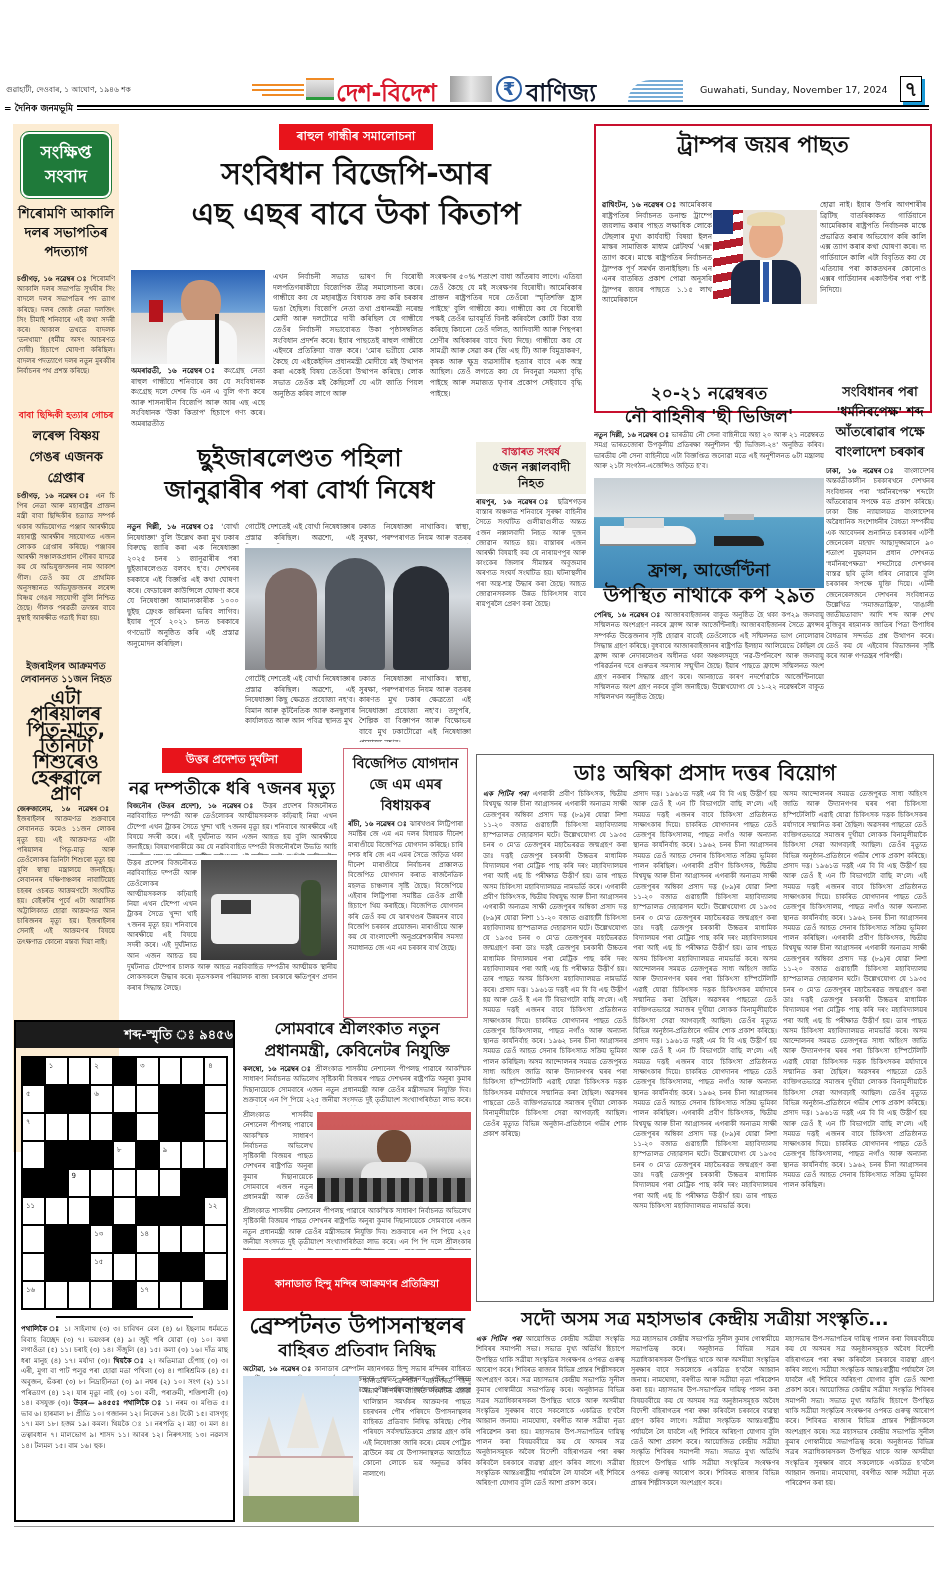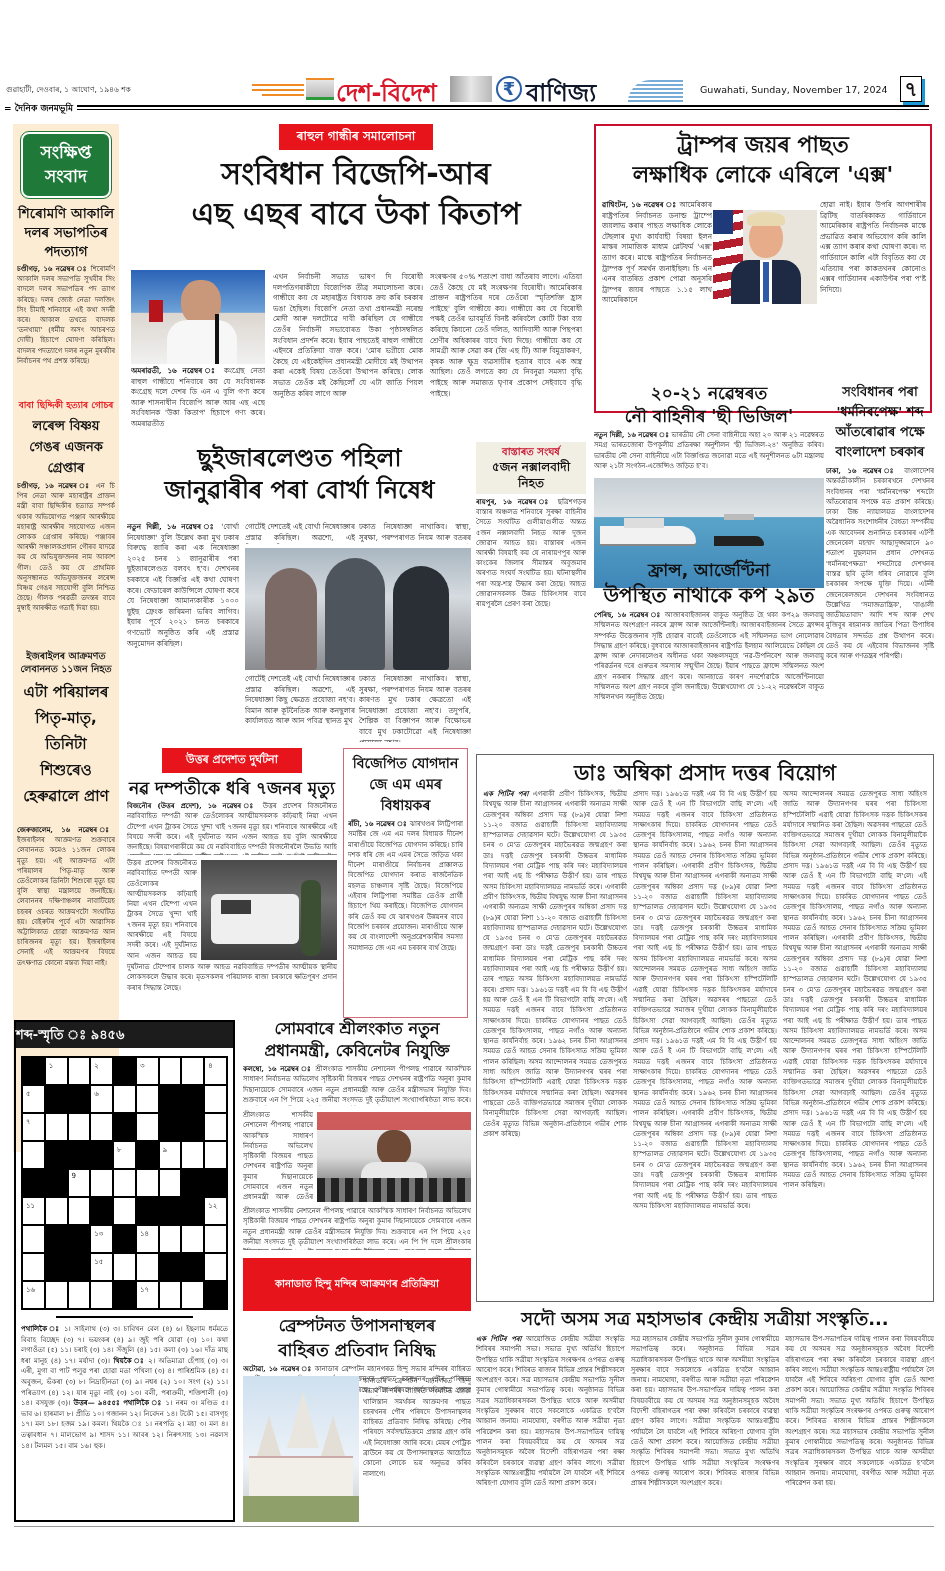--- a/index.html
+++ b/index.html
@@ -36,31 +36,31 @@
   <div class="abs" style="left:700px;top:12px;font-size:9.5px;color:#111;">Guwahati, Sunday, November 17, 2024</div>
   <div class="abs" style="left:900px;top:4px;width:22px;height:26px;border:1.5px solid #000;box-shadow:3px 3px 0 #1b9ad6;text-align:center;font-size:20px;font-weight:bold;line-height:24px;background:#fff">৭</div>
 </div>
 
 <div class="abs" style="left:13px;top:124px;width:106px;height:1028px;background:#fcecd3;padding:6px 4px;">
   <div style="margin:2px auto 6px;width:90px;height:66px;background:#1f7a3a;border-radius:8px;border:2px solid #fff;outline:1.5px solid #1f7a3a;color:#fff;text-align:center;padding-top:6px;">
     <div style="font-size:17px;font-weight:bold;line-height:24px">সংক্ষিপ্ত</div>
     <div style="font-size:17px;font-weight:bold;line-height:24px">সংবাদ</div>
   </div>
   <div>
-    <div class="hl" style="font-size:13.5px;line-height:19px;margin-bottom:3px">শিৰোমণি আকালি দলৰ সভাপতিৰ পদত্যাগ</div>
+    <div class="hl" style="font-size:13.5px;line-height:19px;margin-bottom:13px">শিৰোমণি আকালি দলৰ সভাপতিৰ পদত্যাগ</div>
     <div class="body-text" style="height:132px;font-size:6.8px;line-height:10.2px"><b>চণ্ডীগড়, ১৬ নৱেম্বৰ ঃ</b> <span>শিৰোমণি আকালি দলৰ সভাপতি সুখবীৰ সিং বাদলে দলৰ সভাপতিৰ পদ ত্যাগ কৰিছে। দলৰ জ্যেষ্ঠ নেতা দলজিৎ সিং চীমাই শনিবাৰে এই কথা সদৰী কৰে। আকাল তখতে বাদলক 'তনখায়া' (ধৰ্মীয় অসৎ আচৰণত দোষী) হিচাপে ঘোষণা কৰিছিল। বাদলৰ পদত্যাগে দলৰ নতুন মুৰব্বীৰ নিৰ্বাচনৰ পথ প্ৰশস্ত কৰিছে।</span></div>
   </div>
   <div>
     <div style="font-size:9px;font-weight:bold;color:#e8141b;text-align:center;margin:2px 0">বাবা ছিদ্দিকী হত্যাৰ গোচৰ</div>
     <div class="hl" style="font-size:13px;line-height:21px;margin-bottom:3px">লৰেন্স বিষ্ণয় গেঙৰ এজনক গ্ৰেপ্তাৰ</div>
     <div class="body-text" style="height:164px;font-size:6.8px;line-height:10.2px"><b>চণ্ডীগড়, ১৬ নৱেম্বৰ ঃ</b> <span>এন চি পিৰ নেতা আৰু মহাৰাষ্ট্ৰৰ প্ৰাক্তন মন্ত্ৰী বাবা ছিদ্দিকীৰ হত্যাত সম্পৰ্ক থকাৰ অভিযোগত পঞ্জাব আৰক্ষীয়ে মহাৰাষ্ট্ৰ আৰক্ষীৰ সহযোগত এজন লোকক গ্ৰেপ্তাৰ কৰিছে। পঞ্জাবৰ আৰক্ষী সঞ্চালকপ্ৰধান গৌৰব যাদৱে কয় যে অভিযুক্তজনৰ নাম আকাশ গীল। তেওঁ কয় যে প্ৰাথমিক অনুসন্ধানত অভিযুক্তজনৰ লৰেন্স বিষ্ণয় গেঙৰ সহযোগী বুলি নিশ্চিত হৈছে। গীলক পৰৱৰ্তী তদন্তৰ বাবে মুম্বাই আৰক্ষীত গতাই দিয়া হয়।</span></div>
   </div>
   <div>
     <div style="font-size:9.5px;font-weight:bold;color:#111;text-align:center;margin:4px 0;line-height:13px">ইজৰাইলৰ আক্ৰমণত লেবাননত ১১জন নিহত</div>
-    <div class="hl" style="font-size:15px;line-height:26px;margin-bottom:16px">এটা পৰিয়ালৰ পিতৃ-মাতৃ, তিনিটা শিশুৰেও হেৰুৱালে প্ৰাণ</div>
+    <div class="hl" style="font-size:19px;line-height:16px;margin-bottom:3px">এটা পৰিয়ালৰ পিতৃ-মাতৃ, তিনিটা শিশুৰেও হেৰুৱালে প্ৰাণ</div>
     <div class="body-text" style="height:200px;font-size:6.8px;line-height:10.2px"><b>জেৰুজালেম, ১৬ নৱেম্বৰ ঃ</b> <span>ইজৰাইলৰ আক্ৰমণত শুক্ৰবাৰে লেবাননত কমেও ১১জন লোকৰ মৃত্যু হয়। এই আক্ৰমণত এটা পৰিয়ালৰ পিতৃ-মাতৃ আৰু তেওঁলোকৰ তিনিটা শিশুৰো মৃত্যু হয় বুলি স্বাস্থ্য মন্ত্ৰালয়ে জনাইছে। লেবাননৰ দক্ষিণাঞ্চলৰ নাবাটিয়েহ চহৰৰ ওচৰত আক্ৰমণটো সংঘটিত হয়। বেইৰুটৰ পূৰ্বে এটা আৱাসিক অট্টালিকাত হোৱা আক্ৰমণত আন চাৰিজনৰ মৃত্যু হয়। ইজৰাইলৰ সেনাই এই আক্ৰমণৰ বিষয়ে তৎক্ষণাত কোনো মন্তব্য দিয়া নাই।</span></div>
   </div>
 </div>
 
 <div class="abs" style="left:127px;top:124px;width:458px;height:312px;">
   <div class="redbar" style="margin:0 auto;width:154px;font-size:12px;padding:3px 0;position:relative;left:0;top:0">ৰাহুল গান্ধীৰ সমালোচনা</div>
   <div class="hl" style="font-size:30px;line-height:40px;margin-top:4px">সংবিধান বিজেপি-আৰ</div>
   <div class="hl" style="font-size:30px;line-height:40px">এছ এছৰ বাবে উকা কিতাপ</div>
   <div class="abs photo" style="left:4px;top:146px;width:134px;height:94px;background:linear-gradient(180deg,#2b63b6 0%,#6fa2d8 45%,#dcd6cf 46%,#f1f1f1 100%);">
     <div style="position:absolute;left:50px;top:10px;width:40px;height:45px;border-radius:45%;background:#c99779"></div>
@@ -68,21 +68,20 @@
     <div style="position:absolute;left:18px;top:30px;width:14px;height:22px;background:#b7141c"></div>
     <div style="position:absolute;left:84px;top:44px;width:4px;height:50px;background:#111"></div>
   </div>
   <div class="abs body-text" style="left:4px;top:242px;width:134px;height:70px;"><b>অমৰাৱতী, ১৬ নৱেম্বৰ ঃ</b> <span>কংগ্ৰেছ নেতা ৰাহুল গান্ধীয়ে শনিবাৰে কয় যে সংবিধানক কংগ্ৰেছ দলে দেশৰ ডি এন এ বুলি গণ্য কৰে আৰু শাসনাধীন বিজেপি আৰু আৰ এছ এছে সংবিধানক 'উকা কিতাপ' হিচাপে গণ্য কৰে। অমৰাৱতীত</span></div>
   <div class="abs body-text" style="left:146px;top:148px;width:150px;height:164px;">এখন নিৰ্বাচনী সভাত ভাষণ দি বিৰোধী দলপতিগৰাকীয়ে বিজেপিক তীব্ৰ সমালোচনা কৰে। গান্ধীয়ে কয় যে মহাৰাষ্ট্ৰত বিধায়ক ক্ৰয় কৰি চৰকাৰ ভঙা হৈছিল। বিজেপি নেতা তথা প্ৰধানমন্ত্ৰী নৰেন্দ্ৰ মোদী আৰু দলটোৱে দাবী কৰিছিল যে গান্ধীয়ে তেওঁৰ নিৰ্বাচনী সভাবোৰত উকা পৃষ্ঠাসম্বলিত সংবিধান প্ৰদৰ্শন কৰে। ইয়াৰ পাছতেই ৰাহুল গান্ধীয়ে এইদৰে প্ৰতিক্ৰিয়া ব্যক্ত কৰে। 'মোৰ ভগ্নীয়ে মোক কৈছে যে এইকেইদিন প্ৰধানমন্ত্ৰী মোদীয়ে মই উত্থাপন কৰা একেই বিষয় তেওঁৰো উত্থাপন কৰিছে। লোক সভাত তেওঁক মই কৈছিলোঁ যে এটা জাতি পিয়ল অনুষ্ঠিত কৰিব লাগে আৰু</div>
   <div class="abs body-text" style="left:303px;top:148px;width:152px;height:164px;">সংৰক্ষণৰ ৫০% শতাংশ বাধা আঁতৰাব লাগে। এতিয়া তেওঁ কৈছে যে মই সংৰক্ষণৰ বিৰোধী। আমেৰিকাৰ প্ৰাক্তন ৰাষ্ট্ৰপতিৰ দৰে তেওঁৰো 'স্মৃতিশক্তি হ্ৰাস পাইছে' বুলি গান্ধীয়ে কয়। গান্ধীয়ে কয় যে বিৰোধী পক্ষই তেওঁৰ ভাবমূৰ্তি বিনষ্ট কৰিবলৈ কোটি টকা ব্যয় কৰিছে কিয়নো তেওঁ দলিত, আদিবাসী আৰু পিছপৰা শ্ৰেণীৰ অধিকাৰৰ বাবে থিয় দিছে। গান্ধীয়ে কয় যে সামগ্ৰী আৰু সেৱা কৰ (জি এছ টি) আৰু বিমুদ্ৰাকৰণ, কৃষক আৰু ক্ষুদ্ৰ ব্যৱসায়ীৰ হত্যাৰ বাবে এক অস্ত্ৰ আছিল। তেওঁ লগতে কয় যে নিবনুৱা সমস্যা বৃদ্ধি পাইছে আৰু সমাজত ঘৃণাৰ প্ৰকোপ সেইবাবে বৃদ্ধি পাইছে।</div>
 </div>
 
 <div class="abs" style="left:594px;top:124px;width:338px;height:289px;border:2px solid #c8102e;padding:4px 6px;">
   <div class="hl" style="font-size:22px;line-height:30px">ট্ৰাম্পৰ জয়ৰ পাছত</div>
-  <div class="hl" style="font-size:22px;line-height:30px">লক্ষাধিক লোকে এৰিলে 'এক্স'</div>
   <div class="abs body-text" style="left:6px;top:74px;width:110px;height:168px"><b>ৱাশ্বিংটন, ১৬ নৱেম্বৰ ঃ</b> <span>আমেৰিকাৰ ৰাষ্ট্ৰপতিৰ নিৰ্বাচনত ডনাল্ড ট্ৰাম্পে জয়লাভ কৰাৰ পাছত লক্ষাধিক লোকে টেছলাৰ মুখ্য কাৰ্যবাহী বিষয়া ইলন মাস্কৰ সামাজিক মাধ্যম প্লেটফৰ্ম 'এক্স' ত্যাগ কৰে। মাস্কে ৰাষ্ট্ৰপতিৰ নিৰ্বাচনত ট্ৰাম্পক পূৰ্ণ সমৰ্থন জনাইছিল। চি এন এনৰ বাতৰিত প্ৰকাশ পোৱা অনুসৰি ট্ৰাম্পৰ জয়ৰ পাছতে ১.১৫ লাখ আমেৰিকানে</span></div>
   <div class="abs photo" style="left:117px;top:84px;width:104px;height:94px;background:#e9e4dc;">
     <div style="position:absolute;left:0;top:0;width:30px;height:94px;background:repeating-linear-gradient(170deg,#b31d2c 0 8px,#fff 8px 16px)"></div>
     <div style="position:absolute;left:0;top:0;width:20px;height:24px;background:#1f3a7a"></div>
     <div style="position:absolute;left:36px;top:8px;width:34px;height:40px;border-radius:48%;background:#e7ad8a"></div>
     <div style="position:absolute;left:34px;top:2px;width:38px;height:14px;border-radius:50% 50% 20% 20%;background:#e9d9b0"></div>
     <div style="position:absolute;left:18px;top:50px;width:70px;height:44px;border-radius:18px 18px 0 0;background:#1e2a44"></div>
     <div style="position:absolute;left:47px;top:50px;width:12px;height:44px;background:#fff"></div>
     <div style="position:absolute;left:50px;top:52px;width:6px;height:40px;background:#2f5aa8"></div>
   </div>
@@ -156,21 +155,21 @@
 <div class="abs" style="left:476px;top:754px;width:458px;height:548px;border:1.5px solid #666;padding:4px 6px;">
   <div class="hl" style="font-size:21px;line-height:28px;margin-bottom:2px">ডাঃ অম্বিকা প্ৰসাদ দত্তৰ বিয়োগ</div>
   <div class="cols3">
     <div class="body-text" style="height:500px;font-size:6.8px;line-height:10.3px"><b style="font-style:italic">এক পিটিৰ পৰা</b> <span>এগৰাকী প্ৰবীণ চিকিৎসক, দ্বিতীয় বিশ্বযুদ্ধ আৰু চীনা আগ্ৰাসনৰ এগৰাকী অন্যতম সাক্ষী তেজপুৰৰ অম্বিকা প্ৰসাদ দত্ত (৮৯)ৰ যোৱা নিশা ১১-২০ বজাত গুৱাহাটী চিকিৎসা মহাবিদ্যালয় হাস্পতালত দেহাৱসান ঘটে। উল্লেখযোগ্য যে ১৯৩৫ চনৰ ৩ মে'ত তেজপুৰৰ মহাভৈৰৱত জন্মগ্ৰহণ কৰা ডাঃ দত্তই তেজপুৰ চৰকাৰী উচ্চতৰ মাধ্যমিক বিদ্যালয়ৰ পৰা মেট্ৰিক পাছ কৰি দৰং মহাবিদ্যালয়ৰ পৰা আই এছ চি পৰীক্ষাত উত্তীৰ্ণ হয়। তাৰ পাছত অসম চিকিৎসা মহাবিদ্যালয়ত নামভৰ্তি কৰে।</span> <span>এগৰাকী প্ৰবীণ চিকিৎসক, দ্বিতীয় বিশ্বযুদ্ধ আৰু চীনা আগ্ৰাসনৰ এগৰাকী অন্যতম সাক্ষী তেজপুৰৰ অম্বিকা প্ৰসাদ দত্ত (৮৯)ৰ যোৱা নিশা ১১-২০ বজাত গুৱাহাটী চিকিৎসা মহাবিদ্যালয় হাস্পতালত দেহাৱসান ঘটে। উল্লেখযোগ্য যে ১৯৩৫ চনৰ ৩ মে'ত তেজপুৰৰ মহাভৈৰৱত জন্মগ্ৰহণ কৰা ডাঃ দত্তই তেজপুৰ চৰকাৰী উচ্চতৰ মাধ্যমিক বিদ্যালয়ৰ পৰা মেট্ৰিক পাছ কৰি দৰং মহাবিদ্যালয়ৰ পৰা আই এছ চি পৰীক্ষাত উত্তীৰ্ণ হয়। তাৰ পাছত অসম চিকিৎসা মহাবিদ্যালয়ত নামভৰ্তি কৰে।</span> <span>প্ৰসাদ দত্ত। ১৯৬১ত দত্তই এম বি বি এছ উত্তীৰ্ণ হয় আৰু তেওঁ ই এন টি বিভাগটো বাছি ল'লে। এই সময়ত দত্তই এজনৰ বাবে চিকিৎসা প্ৰতিষ্ঠানত সাক্ষাৎকাৰ দিয়ে। চাকৰিত যোগদানৰ পাছত তেওঁ তেজপুৰ চিকিৎসালয়, পাছত নগাঁও আৰু অন্যান্য স্থানত কাৰ্যনিৰ্বাহ কৰে। ১৯৬২ চনৰ চীনা আগ্ৰাসনৰ সময়ত তেওঁ আহত সেনাৰ চিকিৎসাত সক্ৰিয় ভূমিকা পালন কৰিছিল।</span> <span>অসম আন্দোলনৰ সময়ত তেজপুৰত সাধ্য অহিংস জাতি আৰু উদ্যানগণৰ ঘৰৰ পৰা চিকিৎসা হস্পিটেলিটি এৱাই যোৱা চিকিৎসক দত্তক চিকিৎসকৰ মৰ্যাদাৰে সন্মানিত কৰা হৈছিল। অৱসৰৰ পাছতো তেওঁ ব্যক্তিগতভাৱে সমাজৰ দুখীয়া লোকক বিনামূলীয়াকৈ চিকিৎসা সেৱা আগবঢ়াই আছিল। তেওঁৰ মৃত্যুত বিভিন্ন অনুষ্ঠান-প্ৰতিষ্ঠানে গভীৰ শোক প্ৰকাশ কৰিছে।</span></div>
     <div class="body-text" style="height:500px;font-size:6.8px;line-height:10.3px"><span>প্ৰসাদ দত্ত। ১৯৬১ত দত্তই এম বি বি এছ উত্তীৰ্ণ হয় আৰু তেওঁ ই এন টি বিভাগটো বাছি ল'লে। এই সময়ত দত্তই এজনৰ বাবে চিকিৎসা প্ৰতিষ্ঠানত সাক্ষাৎকাৰ দিয়ে। চাকৰিত যোগদানৰ পাছত তেওঁ তেজপুৰ চিকিৎসালয়, পাছত নগাঁও আৰু অন্যান্য স্থানত কাৰ্যনিৰ্বাহ কৰে। ১৯৬২ চনৰ চীনা আগ্ৰাসনৰ সময়ত তেওঁ আহত সেনাৰ চিকিৎসাত সক্ৰিয় ভূমিকা পালন কৰিছিল।</span> <span>এগৰাকী প্ৰবীণ চিকিৎসক, দ্বিতীয় বিশ্বযুদ্ধ আৰু চীনা আগ্ৰাসনৰ এগৰাকী অন্যতম সাক্ষী তেজপুৰৰ অম্বিকা প্ৰসাদ দত্ত (৮৯)ৰ যোৱা নিশা ১১-২০ বজাত গুৱাহাটী চিকিৎসা মহাবিদ্যালয় হাস্পতালত দেহাৱসান ঘটে। উল্লেখযোগ্য যে ১৯৩৫ চনৰ ৩ মে'ত তেজপুৰৰ মহাভৈৰৱত জন্মগ্ৰহণ কৰা ডাঃ দত্তই তেজপুৰ চৰকাৰী উচ্চতৰ মাধ্যমিক বিদ্যালয়ৰ পৰা মেট্ৰিক পাছ কৰি দৰং মহাবিদ্যালয়ৰ পৰা আই এছ চি পৰীক্ষাত উত্তীৰ্ণ হয়। তাৰ পাছত অসম চিকিৎসা মহাবিদ্যালয়ত নামভৰ্তি কৰে।</span> <span>অসম আন্দোলনৰ সময়ত তেজপুৰত সাধ্য অহিংস জাতি আৰু উদ্যানগণৰ ঘৰৰ পৰা চিকিৎসা হস্পিটেলিটি এৱাই যোৱা চিকিৎসক দত্তক চিকিৎসকৰ মৰ্যাদাৰে সন্মানিত কৰা হৈছিল। অৱসৰৰ পাছতো তেওঁ ব্যক্তিগতভাৱে সমাজৰ দুখীয়া লোকক বিনামূলীয়াকৈ চিকিৎসা সেৱা আগবঢ়াই আছিল। তেওঁৰ মৃত্যুত বিভিন্ন অনুষ্ঠান-প্ৰতিষ্ঠানে গভীৰ শোক প্ৰকাশ কৰিছে।</span> <span>প্ৰসাদ দত্ত। ১৯৬১ত দত্তই এম বি বি এছ উত্তীৰ্ণ হয় আৰু তেওঁ ই এন টি বিভাগটো বাছি ল'লে। এই সময়ত দত্তই এজনৰ বাবে চিকিৎসা প্ৰতিষ্ঠানত সাক্ষাৎকাৰ দিয়ে। চাকৰিত যোগদানৰ পাছত তেওঁ তেজপুৰ চিকিৎসালয়, পাছত নগাঁও আৰু অন্যান্য স্থানত কাৰ্যনিৰ্বাহ কৰে। ১৯৬২ চনৰ চীনা আগ্ৰাসনৰ সময়ত তেওঁ আহত সেনাৰ চিকিৎসাত সক্ৰিয় ভূমিকা পালন কৰিছিল।</span> <span>এগৰাকী প্ৰবীণ চিকিৎসক, দ্বিতীয় বিশ্বযুদ্ধ আৰু চীনা আগ্ৰাসনৰ এগৰাকী অন্যতম সাক্ষী তেজপুৰৰ অম্বিকা প্ৰসাদ দত্ত (৮৯)ৰ যোৱা নিশা ১১-২০ বজাত গুৱাহাটী চিকিৎসা মহাবিদ্যালয় হাস্পতালত দেহাৱসান ঘটে। উল্লেখযোগ্য যে ১৯৩৫ চনৰ ৩ মে'ত তেজপুৰৰ মহাভৈৰৱত জন্মগ্ৰহণ কৰা ডাঃ দত্তই তেজপুৰ চৰকাৰী উচ্চতৰ মাধ্যমিক বিদ্যালয়ৰ পৰা মেট্ৰিক পাছ কৰি দৰং মহাবিদ্যালয়ৰ পৰা আই এছ চি পৰীক্ষাত উত্তীৰ্ণ হয়। তাৰ পাছত অসম চিকিৎসা মহাবিদ্যালয়ত নামভৰ্তি কৰে।</span></div>
     <div class="body-text" style="height:500px;font-size:6.8px;line-height:10.3px"><span>অসম আন্দোলনৰ সময়ত তেজপুৰত সাধ্য অহিংস জাতি আৰু উদ্যানগণৰ ঘৰৰ পৰা চিকিৎসা হস্পিটেলিটি এৱাই যোৱা চিকিৎসক দত্তক চিকিৎসকৰ মৰ্যাদাৰে সন্মানিত কৰা হৈছিল। অৱসৰৰ পাছতো তেওঁ ব্যক্তিগতভাৱে সমাজৰ দুখীয়া লোকক বিনামূলীয়াকৈ চিকিৎসা সেৱা আগবঢ়াই আছিল। তেওঁৰ মৃত্যুত বিভিন্ন অনুষ্ঠান-প্ৰতিষ্ঠানে গভীৰ শোক প্ৰকাশ কৰিছে।</span> <span>প্ৰসাদ দত্ত। ১৯৬১ত দত্তই এম বি বি এছ উত্তীৰ্ণ হয় আৰু তেওঁ ই এন টি বিভাগটো বাছি ল'লে। এই সময়ত দত্তই এজনৰ বাবে চিকিৎসা প্ৰতিষ্ঠানত সাক্ষাৎকাৰ দিয়ে। চাকৰিত যোগদানৰ পাছত তেওঁ তেজপুৰ চিকিৎসালয়, পাছত নগাঁও আৰু অন্যান্য স্থানত কাৰ্যনিৰ্বাহ কৰে। ১৯৬২ চনৰ চীনা আগ্ৰাসনৰ সময়ত তেওঁ আহত সেনাৰ চিকিৎসাত সক্ৰিয় ভূমিকা পালন কৰিছিল।</span> <span>এগৰাকী প্ৰবীণ চিকিৎসক, দ্বিতীয় বিশ্বযুদ্ধ আৰু চীনা আগ্ৰাসনৰ এগৰাকী অন্যতম সাক্ষী তেজপুৰৰ অম্বিকা প্ৰসাদ দত্ত (৮৯)ৰ যোৱা নিশা ১১-২০ বজাত গুৱাহাটী চিকিৎসা মহাবিদ্যালয় হাস্পতালত দেহাৱসান ঘটে। উল্লেখযোগ্য যে ১৯৩৫ চনৰ ৩ মে'ত তেজপুৰৰ মহাভৈৰৱত জন্মগ্ৰহণ কৰা ডাঃ দত্তই তেজপুৰ চৰকাৰী উচ্চতৰ মাধ্যমিক বিদ্যালয়ৰ পৰা মেট্ৰিক পাছ কৰি দৰং মহাবিদ্যালয়ৰ পৰা আই এছ চি পৰীক্ষাত উত্তীৰ্ণ হয়। তাৰ পাছত অসম চিকিৎসা মহাবিদ্যালয়ত নামভৰ্তি কৰে।</span> <span>অসম আন্দোলনৰ সময়ত তেজপুৰত সাধ্য অহিংস জাতি আৰু উদ্যানগণৰ ঘৰৰ পৰা চিকিৎসা হস্পিটেলিটি এৱাই যোৱা চিকিৎসক দত্তক চিকিৎসকৰ মৰ্যাদাৰে সন্মানিত কৰা হৈছিল। অৱসৰৰ পাছতো তেওঁ ব্যক্তিগতভাৱে সমাজৰ দুখীয়া লোকক বিনামূলীয়াকৈ চিকিৎসা সেৱা আগবঢ়াই আছিল। তেওঁৰ মৃত্যুত বিভিন্ন অনুষ্ঠান-প্ৰতিষ্ঠানে গভীৰ শোক প্ৰকাশ কৰিছে।</span> <span>প্ৰসাদ দত্ত। ১৯৬১ত দত্তই এম বি বি এছ উত্তীৰ্ণ হয় আৰু তেওঁ ই এন টি বিভাগটো বাছি ল'লে। এই সময়ত দত্তই এজনৰ বাবে চিকিৎসা প্ৰতিষ্ঠানত সাক্ষাৎকাৰ দিয়ে। চাকৰিত যোগদানৰ পাছত তেওঁ তেজপুৰ চিকিৎসালয়, পাছত নগাঁও আৰু অন্যান্য স্থানত কাৰ্যনিৰ্বাহ কৰে। ১৯৬২ চনৰ চীনা আগ্ৰাসনৰ সময়ত তেওঁ আহত সেনাৰ চিকিৎসাত সক্ৰিয় ভূমিকা পালন কৰিছিল।</span></div>
   </div>
 </div>
 
 <div class="abs" style="left:14px;top:1020px;width:221px;height:502px;border:2px solid #000;">
-  <div style="background:#1c1c1c;color:#fff;font-weight:bold;text-align:left;font-size:13px;line-height:26px">শব্দ-স্মৃতি ঃ ৯৪৫৬</div>
+  <div style="background:#1c1c1c;color:#fff;font-weight:bold;text-align:right;font-size:13px;line-height:26px">শব্দ-স্মৃতি ঃ ৯৪৫৬</div>
   <div id="xw-grid" style="margin:8px 5px 0;display:grid;grid-template-columns:repeat(9,1fr);border:1px solid #000;">
       <div style="height: 28px; border: 1px solid rgb(0, 0, 0); font-size: 7px; padding: 2px 0px 0px 3px; background: rgb(0, 0, 0);"></div>
       <div style="height: 28px; border: 1px solid rgb(0, 0, 0); font-size: 7px; padding: 2px 0px 0px 3px; background: rgb(255, 255, 255);">১</div>
       <div style="height: 28px; border: 1px solid rgb(0, 0, 0); font-size: 7px; padding: 2px 0px 0px 3px; background: rgb(255, 255, 255);"></div>
       <div style="height: 28px; border: 1px solid rgb(0, 0, 0); font-size: 7px; padding: 2px 0px 0px 3px; background: rgb(255, 255, 255);">২</div>
       <div style="height: 28px; border: 1px solid rgb(0, 0, 0); font-size: 7px; padding: 2px 0px 0px 3px; background: rgb(0, 0, 0);"></div>
       <div style="height: 28px; border: 1px solid rgb(0, 0, 0); font-size: 7px; padding: 2px 0px 0px 3px; background: rgb(255, 255, 255);">৩</div>
       <div style="height: 28px; border: 1px solid rgb(0, 0, 0); font-size: 7px; padding: 2px 0px 0px 3px; background: rgb(255, 255, 255);"></div>
       <div style="height: 28px; border: 1px solid rgb(0, 0, 0); font-size: 7px; padding: 2px 0px 0px 3px; background: rgb(255, 255, 255);"></div>
       <div style="height: 28px; border: 1px solid rgb(0, 0, 0); font-size: 7px; padding: 2px 0px 0px 3px; background: rgb(255, 255, 255);">৪</div>
@@ -264,21 +263,21 @@
     <div style="position:absolute;left:0;top:0;width:154px;height:18px;background:#c42c2c;opacity:.75"></div>
     <div style="position:absolute;left:60px;top:18px;width:34px;height:36px;border-radius:45%;background:#6e4a36"></div>
     <div style="position:absolute;left:44px;top:50px;width:66px;height:40px;background:#e8e8e8;border-radius:14px 14px 0 0"></div>
     <div style="position:absolute;left:0;top:66px;width:154px;height:24px;background:repeating-linear-gradient(90deg,#222 0 8px,#777 8px 14px)"></div>
   </div>
   <div class="abs body-text" style="left:0;top:188px;width:228px;height:44px;font-size:6.8px;line-height:10.3px"><span>শ্ৰীলংকাত শাসকীয় নেশ্যনেল পীপলছ পাৱাৰে আকস্মিক সাধাৰণ নিৰ্বাচনত অভিলেখ সৃষ্টিকাৰী বিজয়ৰ পাছত দেশখনৰ ৰাষ্ট্ৰপতি অনুৰা কুমাৰ দিছানায়েকে সোমবাৰে এজন নতুন প্ৰধানমন্ত্ৰী আৰু তেওঁৰ মন্ত্ৰীসভাৰ নিযুক্তি দিব। শুক্ৰবাৰে এন পি পিয়ে ২২৫ জনীয়া সংসদত দুই তৃতীয়াংশ সংখ্যাগৰিষ্ঠতা লাভ কৰে। এন পি পি দলে শ্ৰীলংকাৰ ইতিহাসত সৰ্বাধিক ১৫৯টা আসন দখল কৰি ইতিহাস গঢ়ে। দেশখনৰ নতুন মন্ত্ৰীসভাত ২৫ জনতকৈ অধিক সদস্য নাথাকে বুলি জনোৱা হৈছে। তামিল সংখ্যালঘিষ্ঠ অধ্যুষিত উত্তৰাঞ্চলৰ জিলাতো আধিপত্য বিস্তাৰ কৰে।</span></div>
 </div>
 
 <div class="abs" style="left:243px;top:1258px;width:228px;height:264px;">
   <div class="redbar" style="font-size:10px;padding:18px 0">কানাডাত হিন্দু মন্দিৰ আক্ৰমণৰ প্ৰতিক্ৰিয়া</div>
-  <div class="hl" style="font-size:16px;line-height:24px;margin-top:3px">ব্ৰেম্পটনত উপাসনাস্থলৰ</div>
+  <div class="hl" style="font-size:22px;line-height:24px;margin-top:3px">ব্ৰেম্পটনত উপাসনাস্থলৰ</div>
   <div class="hl" style="font-size:17px;line-height:24px">বাহিৰত প্ৰতিবাদ নিষিদ্ধ</div>
   <div class="body-text" style="height:32px;font-size:6.8px;line-height:10.3px;margin-top:2px"><b>অটোৱা, ১৬ নৱেম্বৰ ঃ</b> <span>কানাডাৰ ব্ৰেম্পটন মহানগৰত হিন্দু সভাৰ মন্দিৰৰ বাহিৰত সংঘটিত হোৱা খালিস্তান সমৰ্থকৰ আক্ৰমণৰ পাছত চহৰখনৰ পৌৰ পৰিষদে উপাসনাস্থলৰ বাহিৰত প্ৰতিবাদ নিষিদ্ধ কৰিছে। পৌৰ পৰিষদে সৰ্বসন্মতিক্ৰমে প্ৰস্তাৱ গ্ৰহণ কৰি এই নিষেধাজ্ঞা জাৰি কৰে। মেয়ৰ পেট্ৰিক ব্ৰাউনে কয় যে উপাসনাস্থলত আহোঁতে কোনো লোকে ভয় অনুভৱ কৰিব নালাগে।</span></div>
   <div class="abs photo" style="left:0;top:118px;width:116px;height:146px;background:linear-gradient(180deg,#cfe0ef 0%,#eef3f8 60%,#c9c9c9 100%)">
     <div style="position:absolute;left:44px;top:16px;width:0;height:0;border-left:16px solid transparent;border-right:16px solid transparent;border-bottom:56px solid #e9e6df"></div>
     <div style="position:absolute;left:14px;top:40px;width:0;height:0;border-left:12px solid transparent;border-right:12px solid transparent;border-bottom:40px solid #e3dfd6"></div>
     <div style="position:absolute;left:78px;top:40px;width:0;height:0;border-left:12px solid transparent;border-right:12px solid transparent;border-bottom:40px solid #e3dfd6"></div>
     <div style="position:absolute;left:6px;top:80px;width:104px;height:40px;background:#f2efe8;border-top:2px solid #caa"></div>
     <div style="position:absolute;left:0;top:120px;width:116px;height:26px;background:#8fa06b"></div>
   </div>
   <div class="abs body-text" style="left:120px;top:118px;width:108px;height:146px;font-size:6.8px;line-height:10.3px"><span>কানাডাৰ ব্ৰেম্পটন মহানগৰত হিন্দু সভাৰ মন্দিৰৰ বাহিৰত সংঘটিত হোৱা খালিস্তান সমৰ্থকৰ আক্ৰমণৰ পাছত চহৰখনৰ পৌৰ পৰিষদে উপাসনাস্থলৰ বাহিৰত প্ৰতিবাদ নিষিদ্ধ কৰিছে। পৌৰ পৰিষদে সৰ্বসন্মতিক্ৰমে প্ৰস্তাৱ গ্ৰহণ কৰি এই নিষেধাজ্ঞা জাৰি কৰে। মেয়ৰ পেট্ৰিক ব্ৰাউনে কয় যে উপাসনাস্থলত আহোঁতে কোনো লোকে ভয় অনুভৱ কৰিব নালাগে।</span></div>

